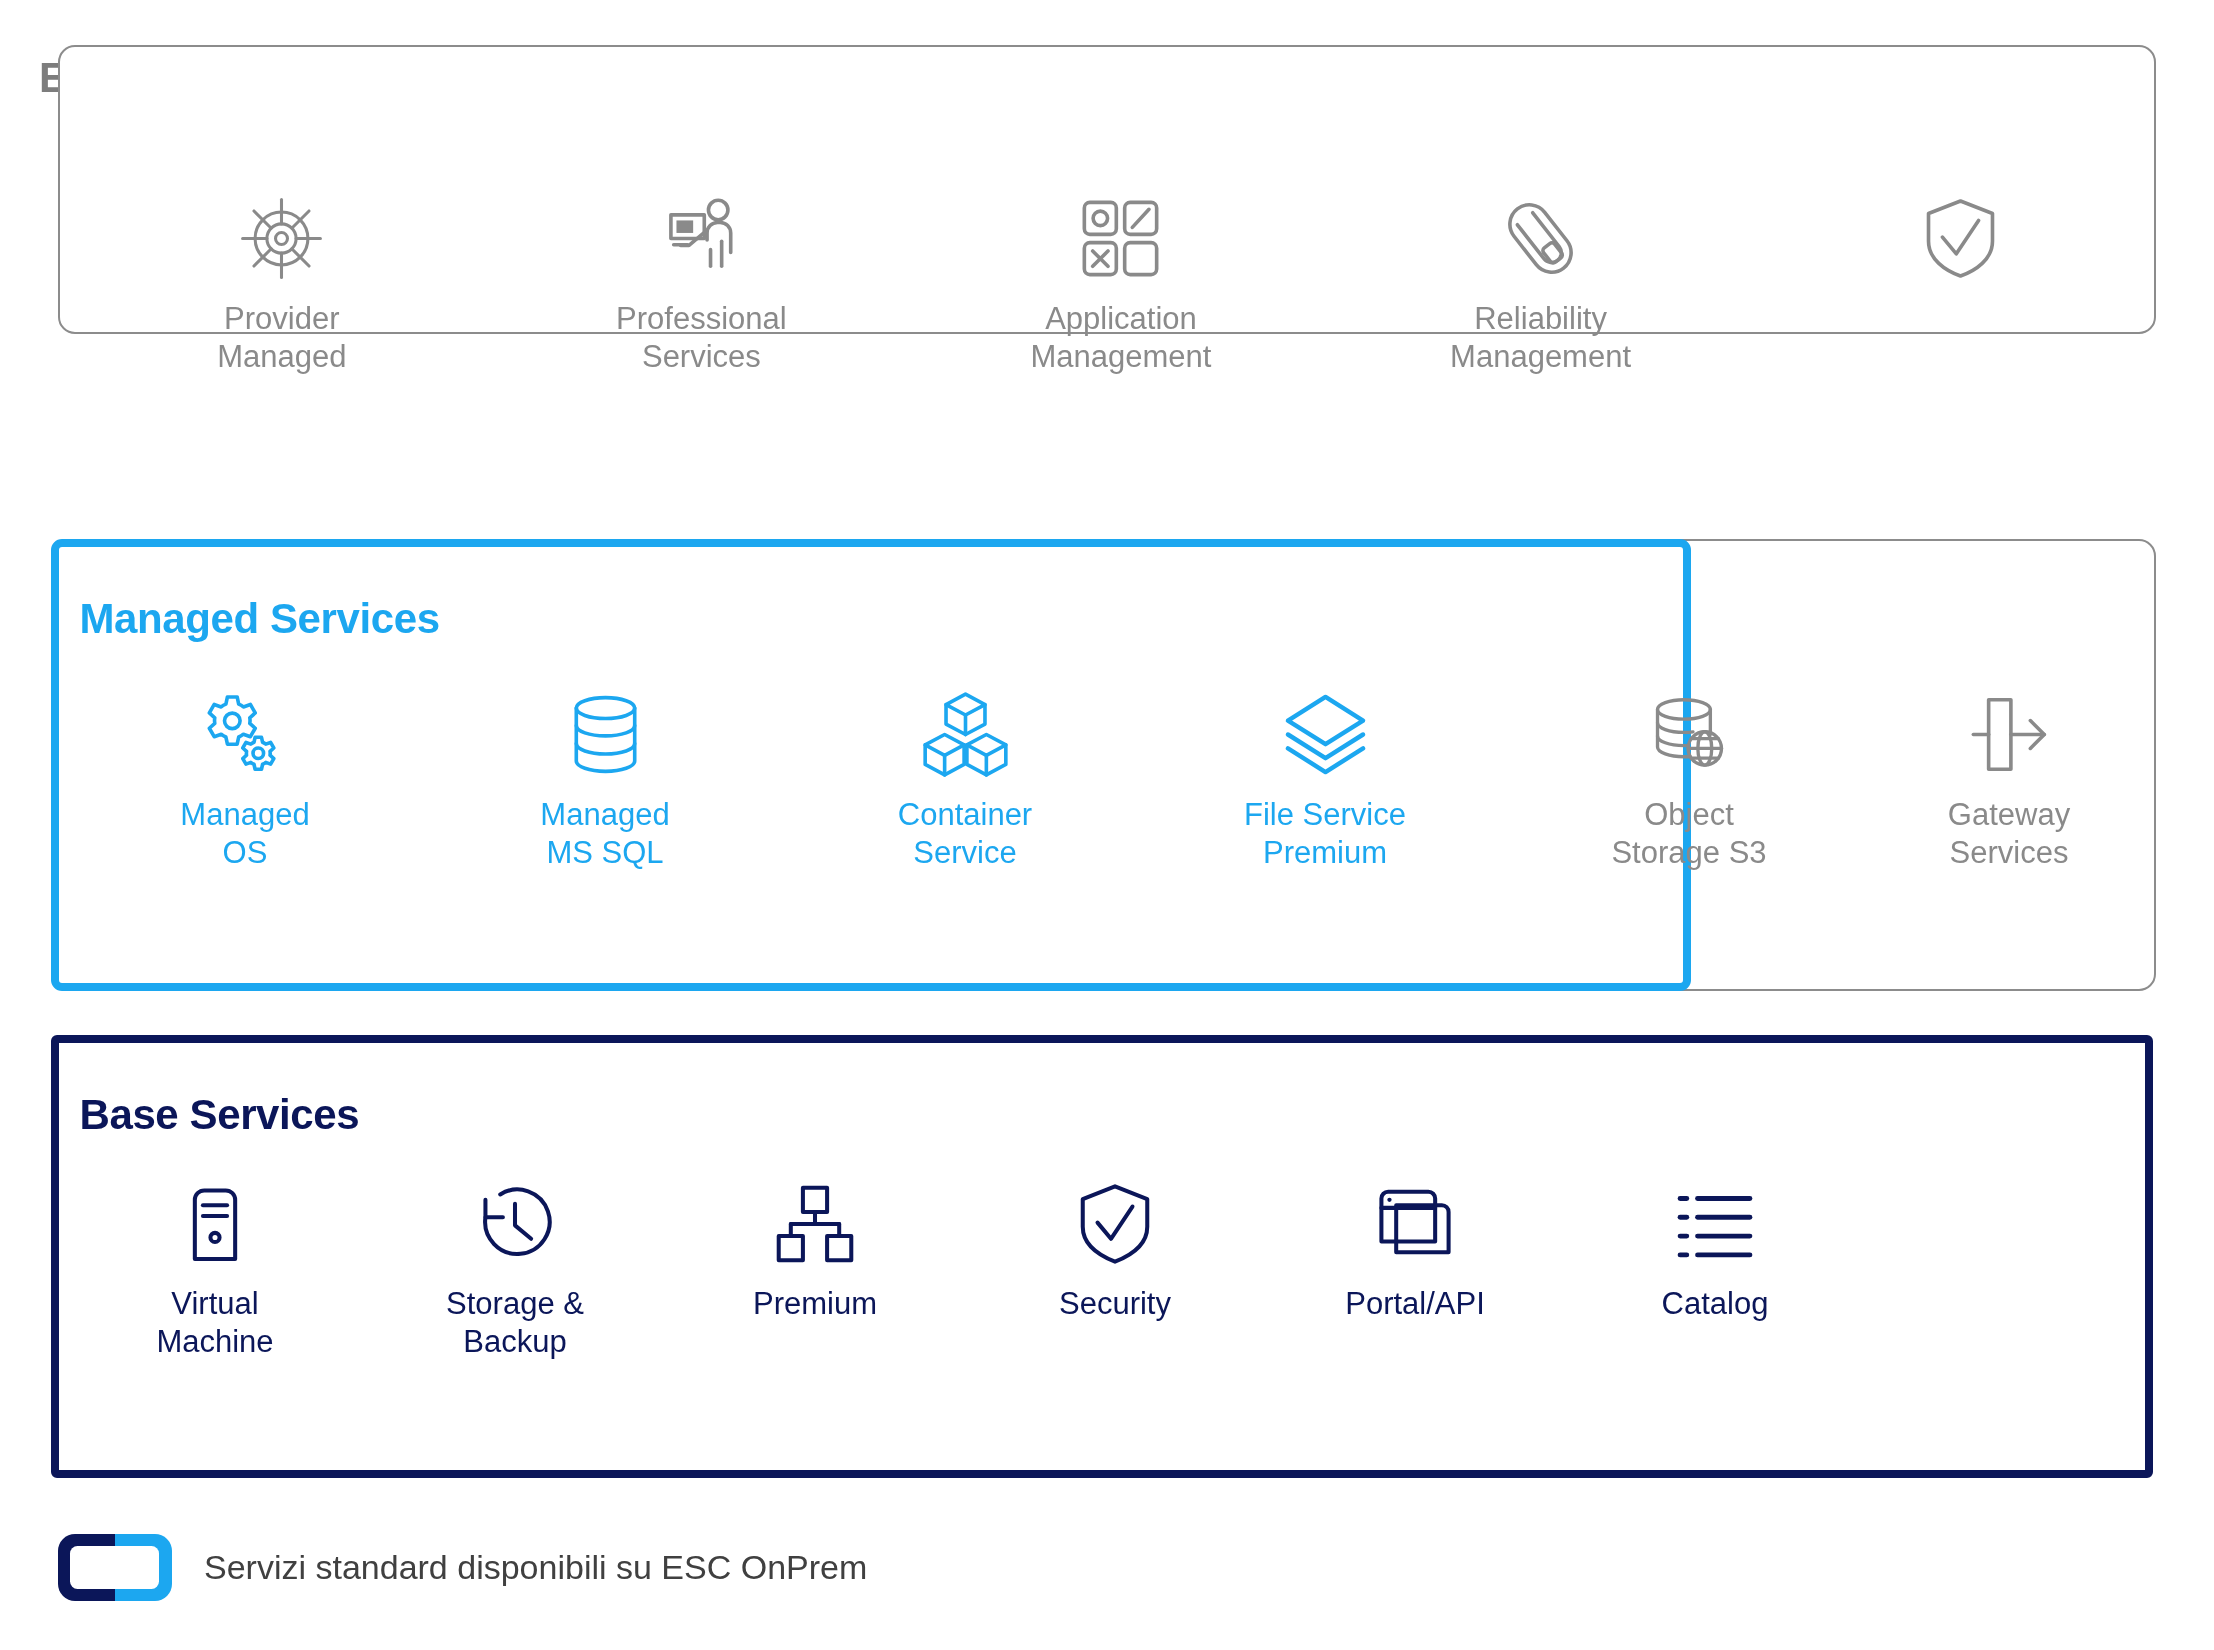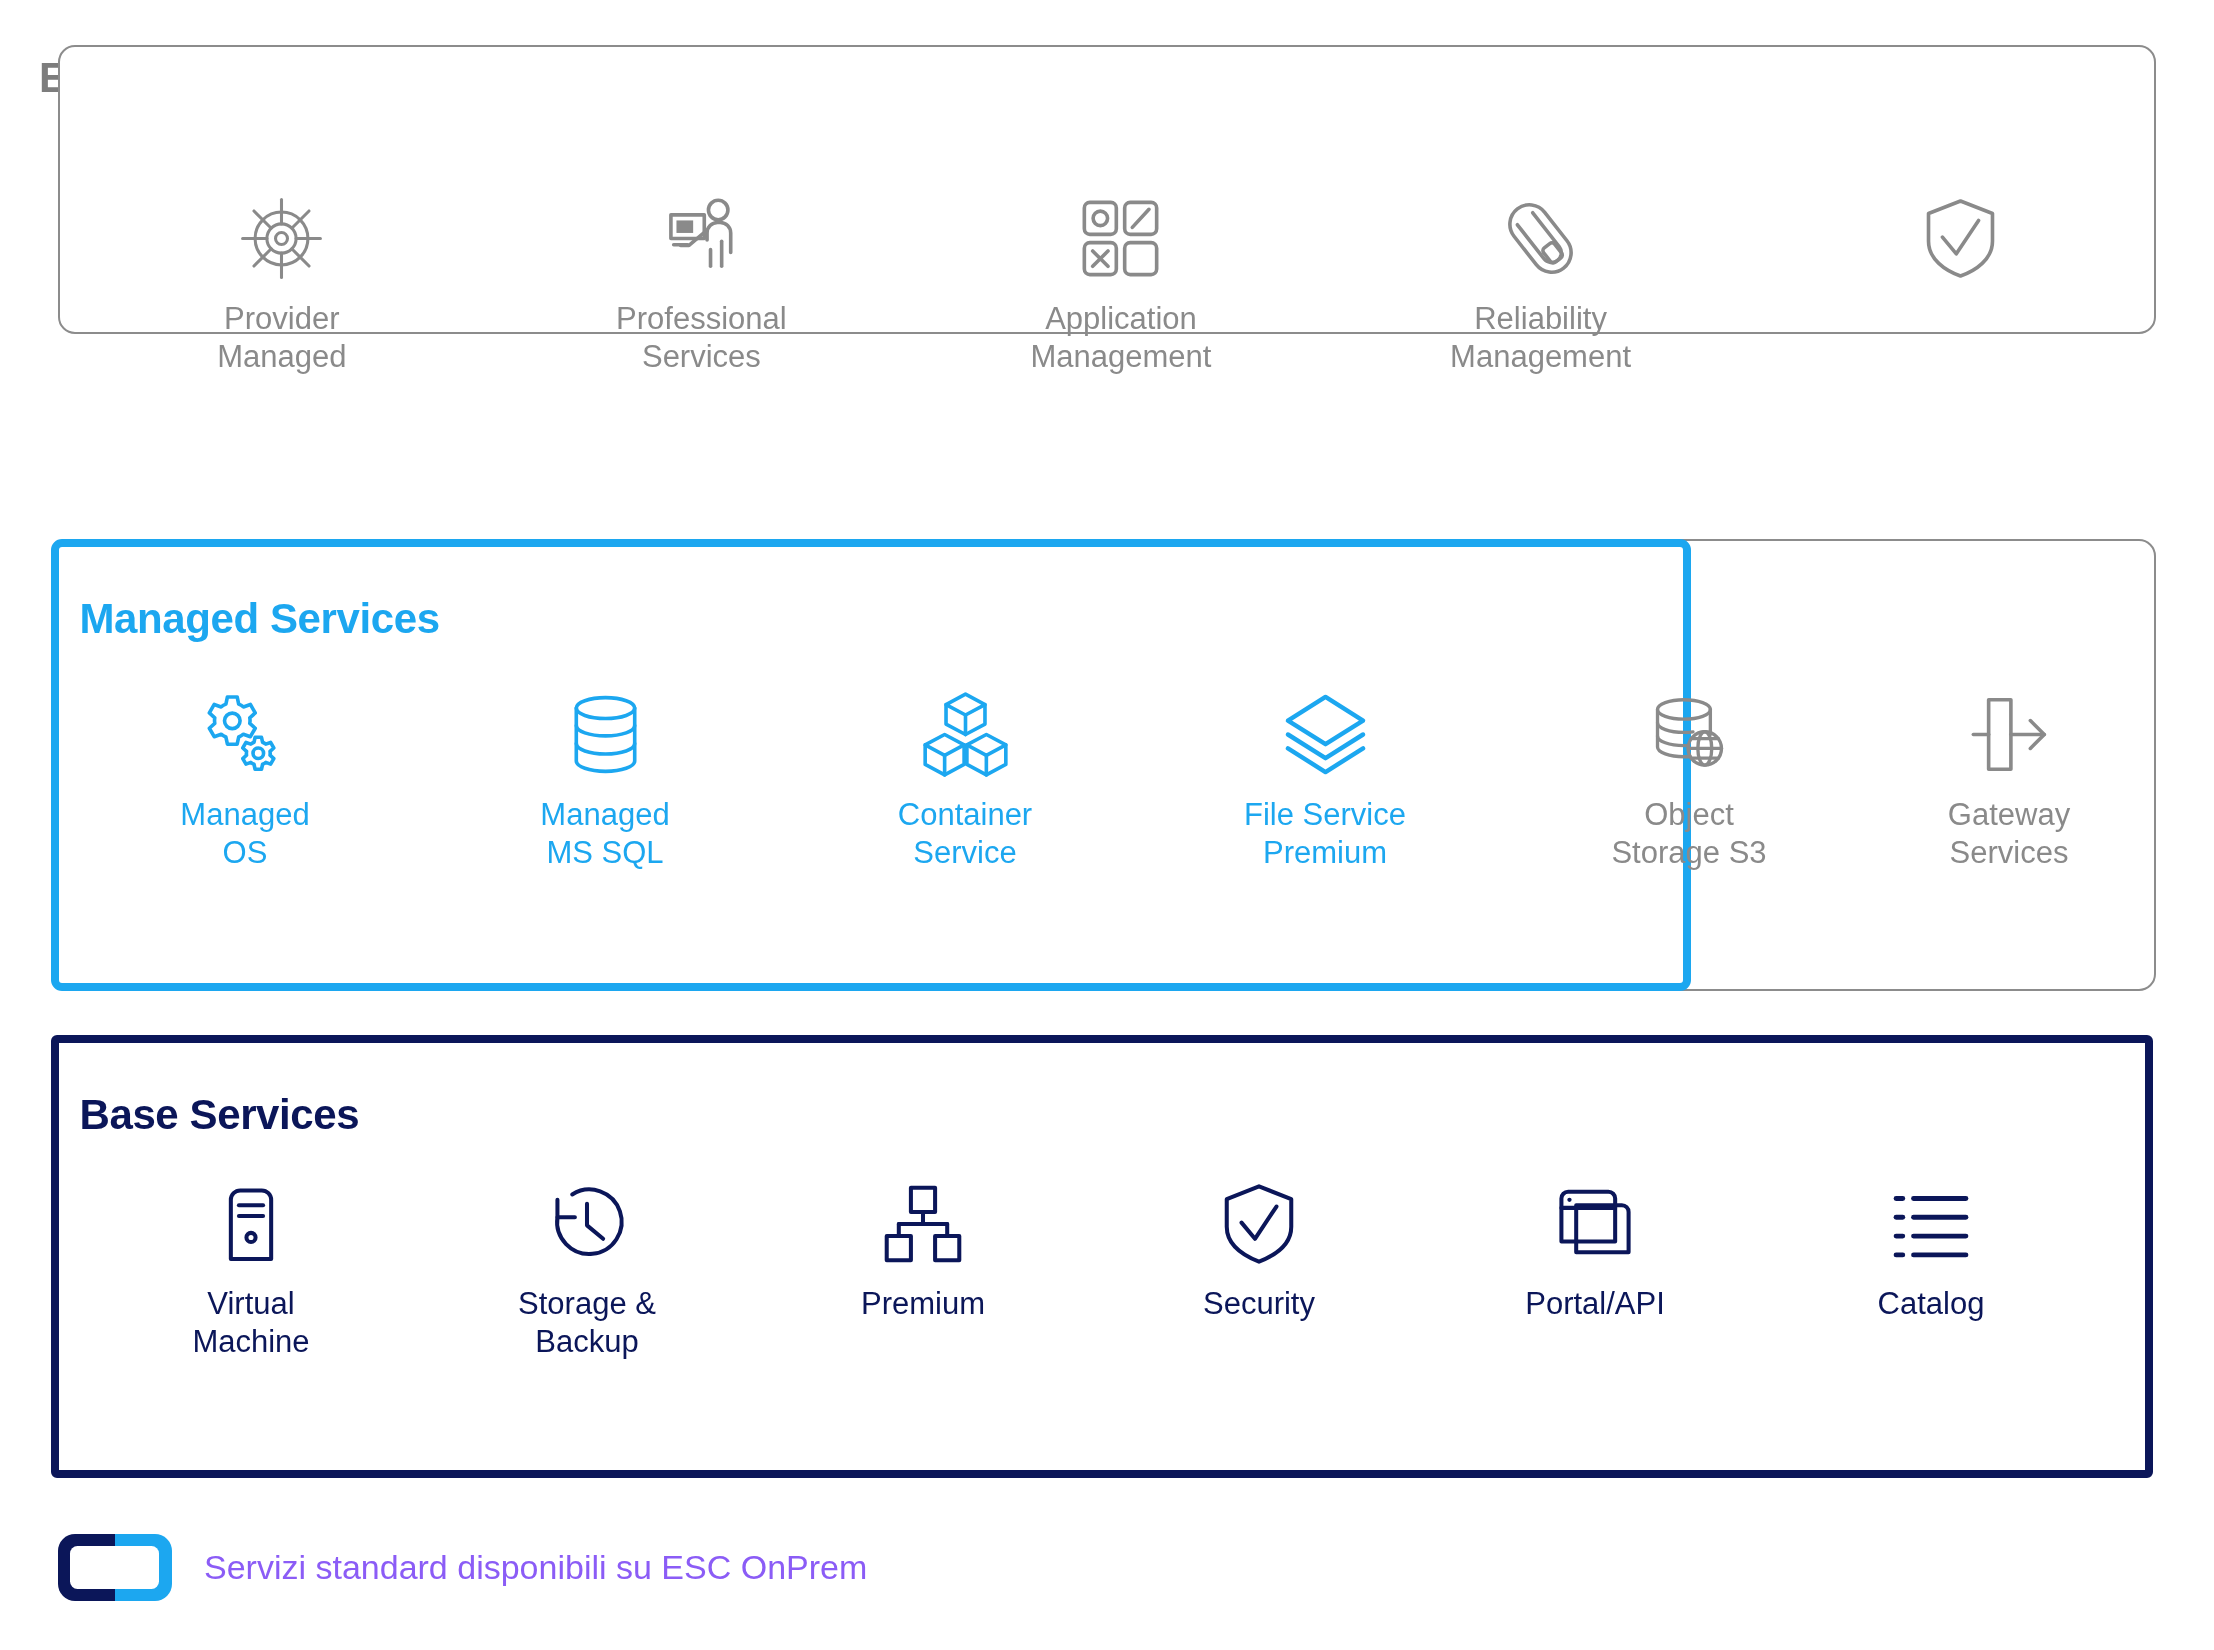--- a/index.html
+++ b/index.html
@@ -151,21 +151,21 @@
     z-index: 4;
   }
   .row-storage .item { width: 320px; }
 
   .row-base {
     left: 51px;
     top: 1179px;
     width: 2102px;
     z-index: 4;
   }
-  .row-base .item { width: 300px; margin-left: 36px; }
+  .row-base .item { width: 300px; }
 
   
   .legend {
     position: absolute;
     left: 58px;
     top: 1534px;
     display: flex;
     align-items: center;
     z-index: 6;
   }
@@ -197,21 +197,21 @@
     left: 12px;
     top: 12px;
     width: 89px;
     height: 43px;
     background: #ffffff;
     border-radius: 7.5px;
   }
   .legend-label {
     margin-left: 32px;
     font-size: 34px;
-    color: #8b5cf6;
+    color: #404040;
     font-weight: 300;
     white-space: nowrap;
   }
 
   svg { display: block; overflow: visible; }
 </style>
 </head>
 <body>
 
 <div id="diagram">

